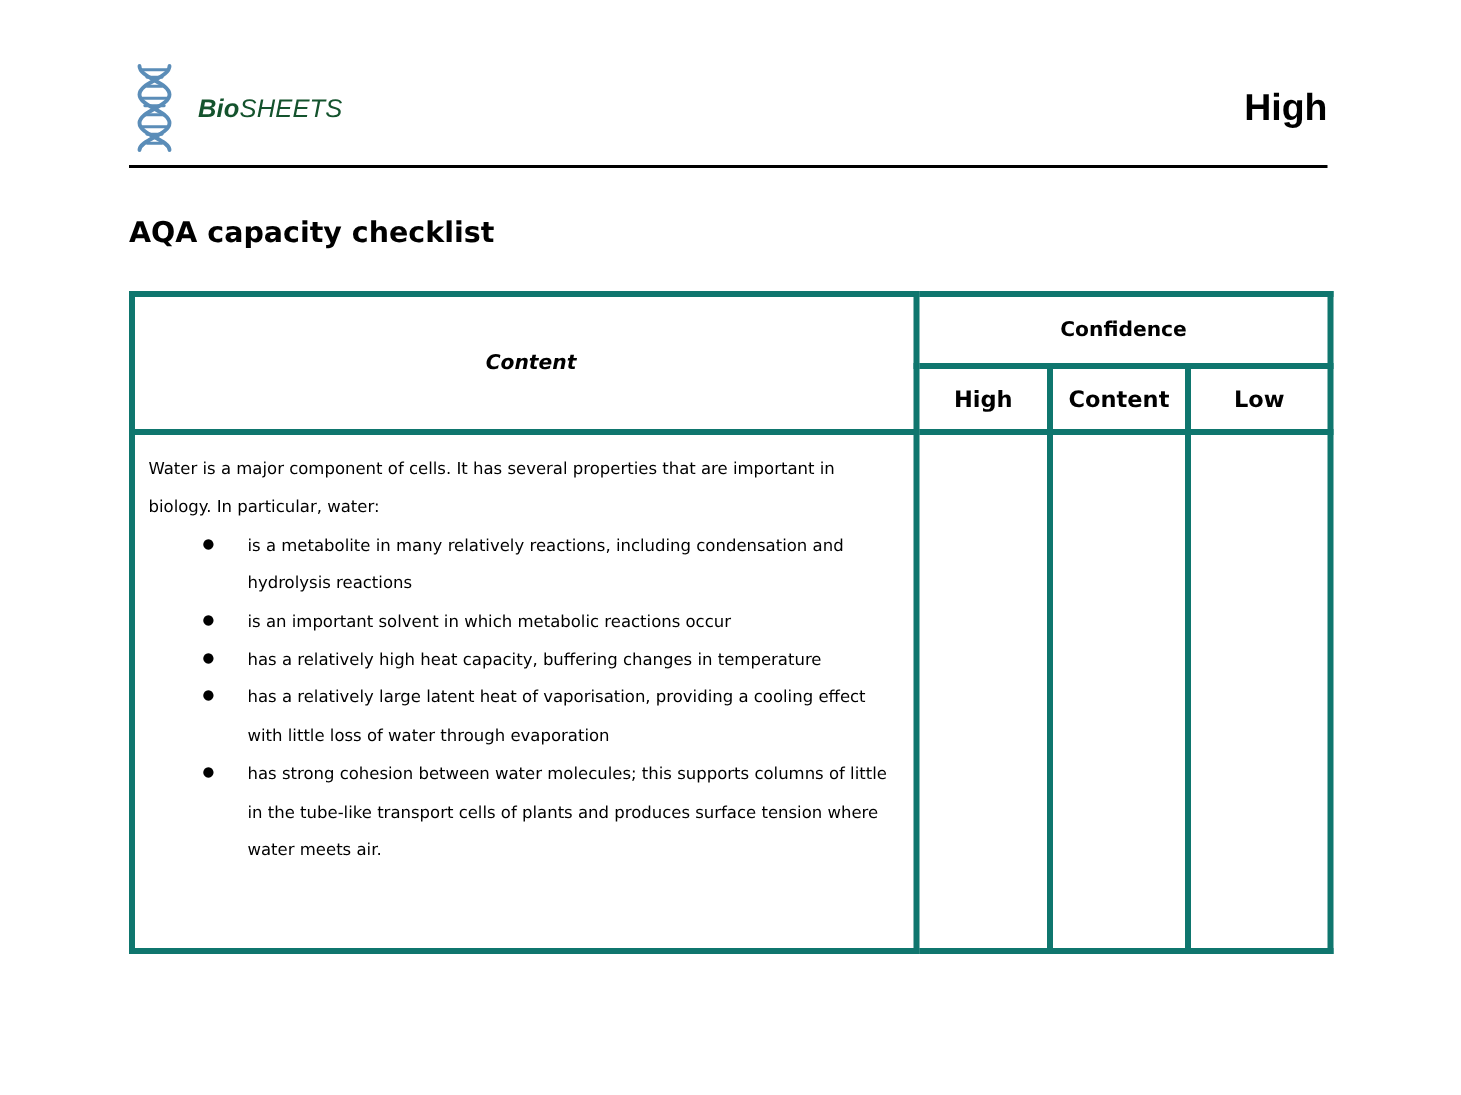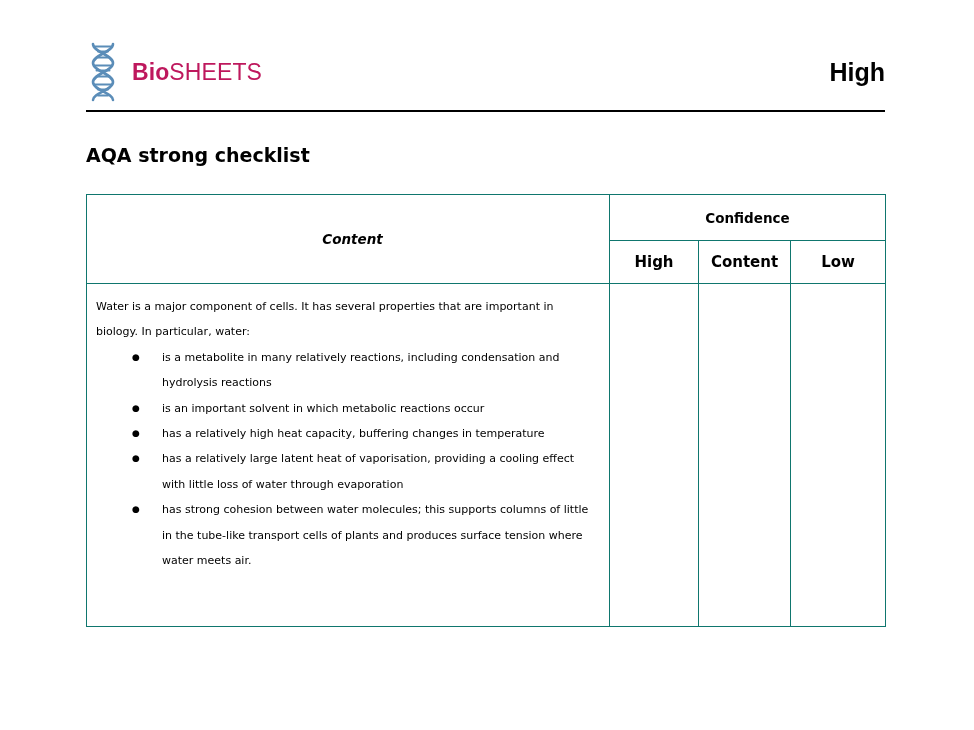--- a/index.html
+++ b/index.html
@@ -44,25 +44,26 @@
 
   .dna-icon {
     width: 34px;
     height: 62px;
     flex: 0 0 auto;
     display: block;
   }
 
   .brand-wordmark {
     font-family: "Liberation Sans", sans-serif;
-    font-size: 23px;
+    font-size: 17px;
     line-height: 1;
     letter-spacing: 0.1px;
-    color: #be185d;
+    color: #14532d;
     white-space: nowrap;
+    font-style: italic;
   }
   .brand-wordmark .bio {
     font-weight: 700;
   }
   .brand-wordmark .sheets {
     font-weight: 400;
   }
 
   .topic-title {
     font-family: "Liberation Sans", sans-serif;
@@ -100,21 +101,21 @@
     position: absolute;
     left: 86px;
     top: 194px;
     width: 799px;
     border-collapse: collapse;
     table-layout: fixed;
     font-family: "DejaVu Sans", sans-serif;
   }
   .checklist-table td,
   .checklist-table th {
-    border: 1px solid #0f766e;
+    border: 4px solid #0f766e;
     padding: 0;
     vertical-align: top;
   }
 
   .col-content { width: 523px; }
   .col-high    { width: 89px; }
   .col-medium  { width: 92px; }
   .col-low     { width: 95px; }
 
   th.content-head {
@@ -204,21 +205,21 @@
           <line x1="12" y1="54.5" x2="22" y2="54.5"></line>
         </g>
       </svg>
       <div class="brand-wordmark"><span class="bio">Bio</span><span class="sheets">SHEETS</span></div>
     </div>
     <div class="topic-title">High</div>
   </div>
 
   <div class="masthead-rule"></div>
 
-  <div class="section-heading">AQA strong checklist</div>
+  <div class="section-heading">AQA capacity checklist</div>
 
   <table class="checklist-table">
     <colgroup>
       <col class="col-content">
       <col class="col-high">
       <col class="col-medium">
       <col class="col-low">
     </colgroup>
     <thead>
       <tr>

